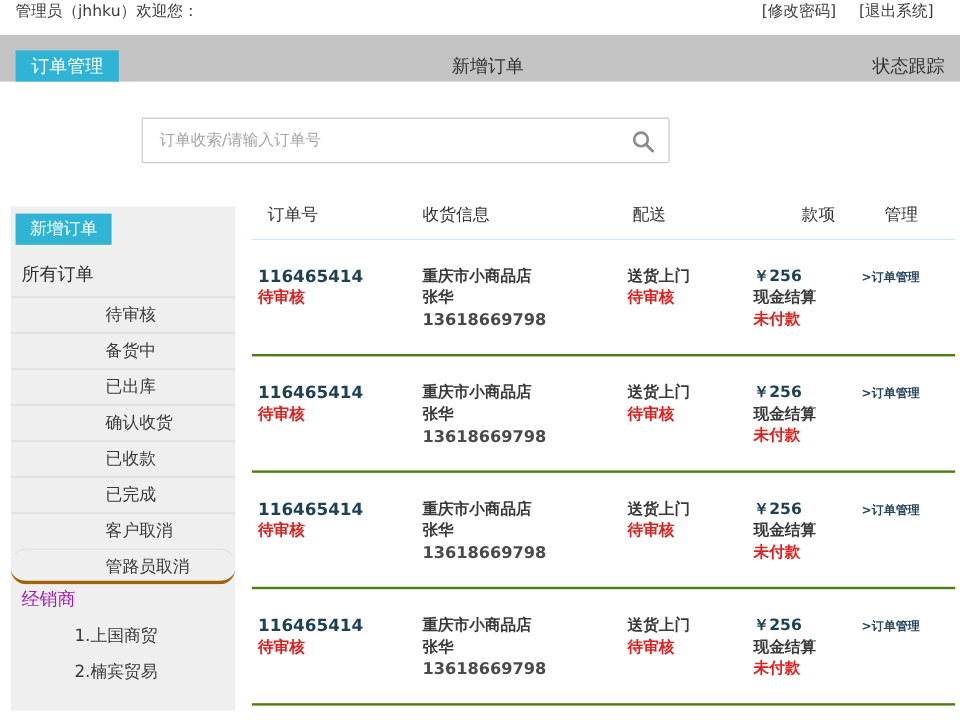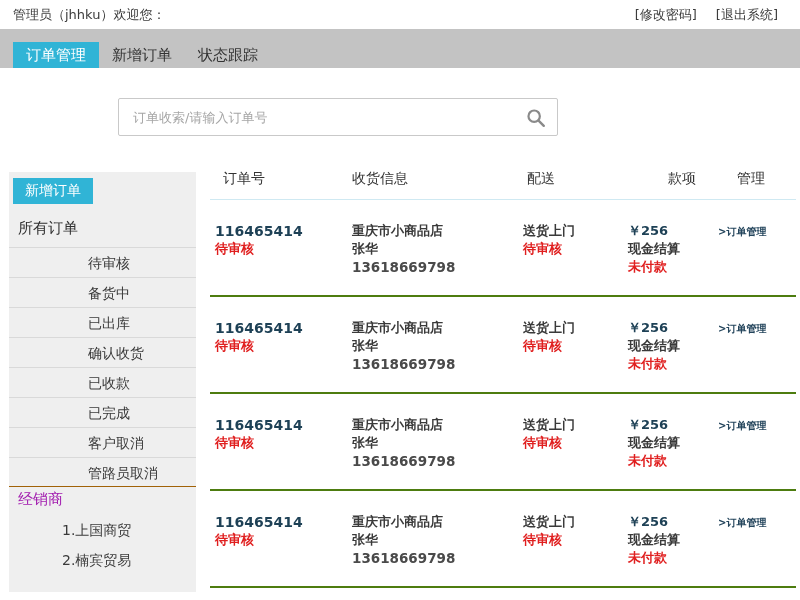--- a/index.html
+++ b/index.html
@@ -5,32 +5,32 @@
   * { margin:0; padding:0; box-sizing:border-box; }
   html,body { width:800px; height:600px; }
   body {
     position:relative; overflow:hidden; background:#fff;
     font-family:"DejaVu Sans","Liberation Sans",sans-serif;
     color:#3a3a3a;
   }
   
   .topbar {
     position:absolute; left:0; top:0; width:800px; height:29px;
-    display:flex; align-items:center; font-size:13px; color:#3c3c3c;
+    display:flex; align-items:flex-start; font-size:13px; color:#3c3c3c;
     background:#fff;
   }
   .topbar .welcome { margin-left:13px; }
   .topbar .spacer { flex:1; }
   .topbar .toplink { cursor:pointer; color:#3c3c3c; text-decoration:none; }
   .topbar .toplink.pwd { margin-right:19px; }
   .topbar .toplink.logout { margin-right:22px; }
   
   .tabbar {
     position:absolute; left:0; top:29px; width:800px; height:39px;
-    background:#c3c3c3; display:flex; align-items:flex-end;
+    background:#c3c3c3; display:flex; align-items:flex-end;justify-content:space-between;
   }
   .tab {
     height:26px; line-height:26px; padding:0 13px; font-size:15px;
     color:#333; cursor:pointer; white-space:nowrap;
   }
   .tab.active { margin-left:13px; background:#30b4d6; color:#fff; }
   
   .search-wrap {
     position:absolute; left:118px; top:98px; width:440px; height:38px;
     border:1px solid #c9c9c9; border-radius:2px; background:#fff;
@@ -55,21 +55,21 @@
     font-family:"DejaVu Sans","Liberation Sans",sans-serif;
   }
   .side-heading {
     margin:15px 0 9px 9px; font-size:15px; color:#2e2e2e; cursor:pointer;
   }
   .status-list { list-style:none; }
   .status-list li {
     height:30px; line-height:30px; padding-left:79px; font-size:14px;
     color:#3a3a3a; border-top:1px solid #d9d9d9; cursor:pointer;
   }
-  .status-list li:last-child { border-bottom:1px solid #a16207; }
+  .status-list li:last-child { border-bottom:3px solid #a16207;border-radius:13px; }
   .dealer-heading { margin:3px 0 4px 9px; font-size:15px; color:#a21caf; }
   .dealer-list { list-style:none; margin-top:6px; }
   .dealer-list li {
     height:30px; line-height:30px; padding-left:53px; font-size:14px;
     color:#3a3a3a; cursor:pointer;
   }
   
   .table { position:absolute; left:210px; top:170px; width:586px; }
   .grid-row {
     display:grid; grid-template-columns:137px 171px 102px 90px 86px;

